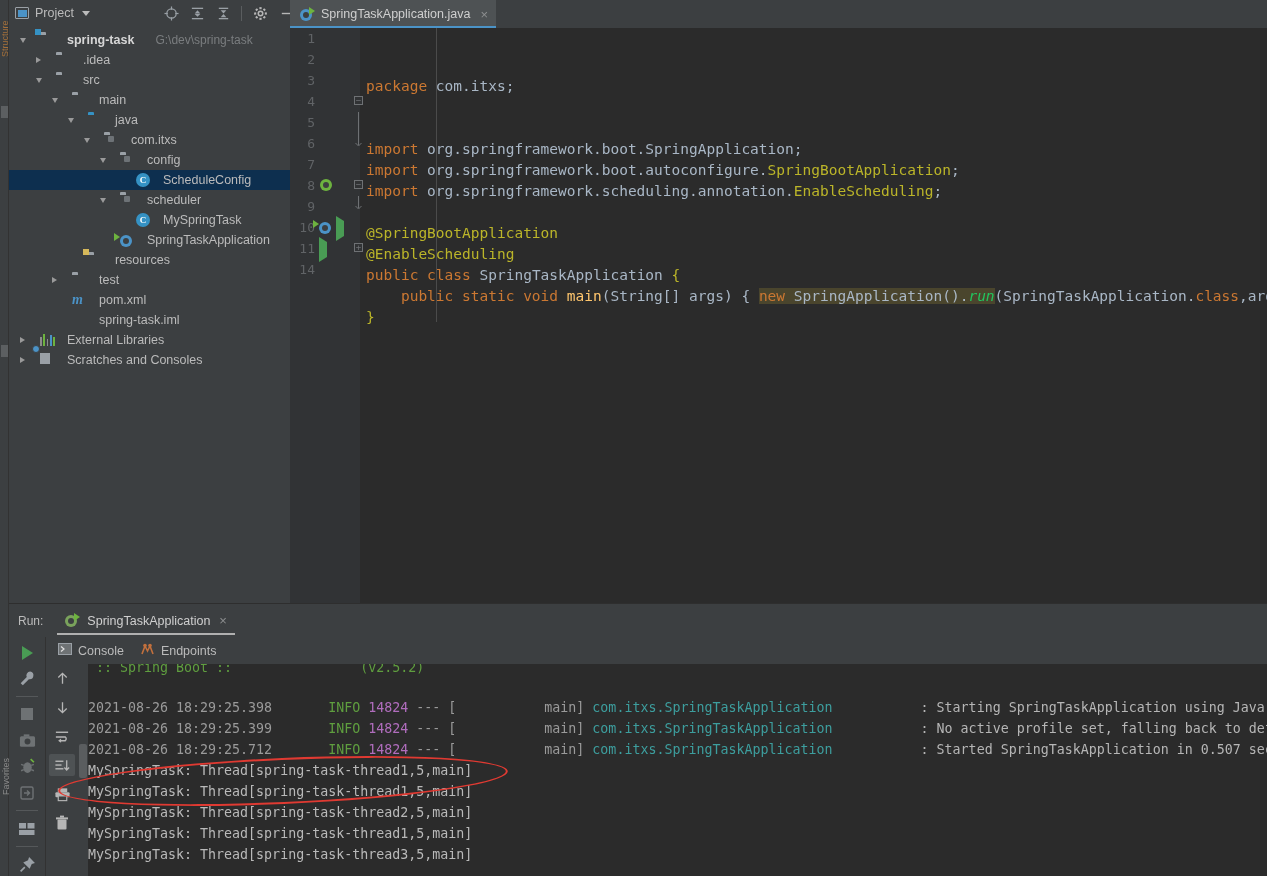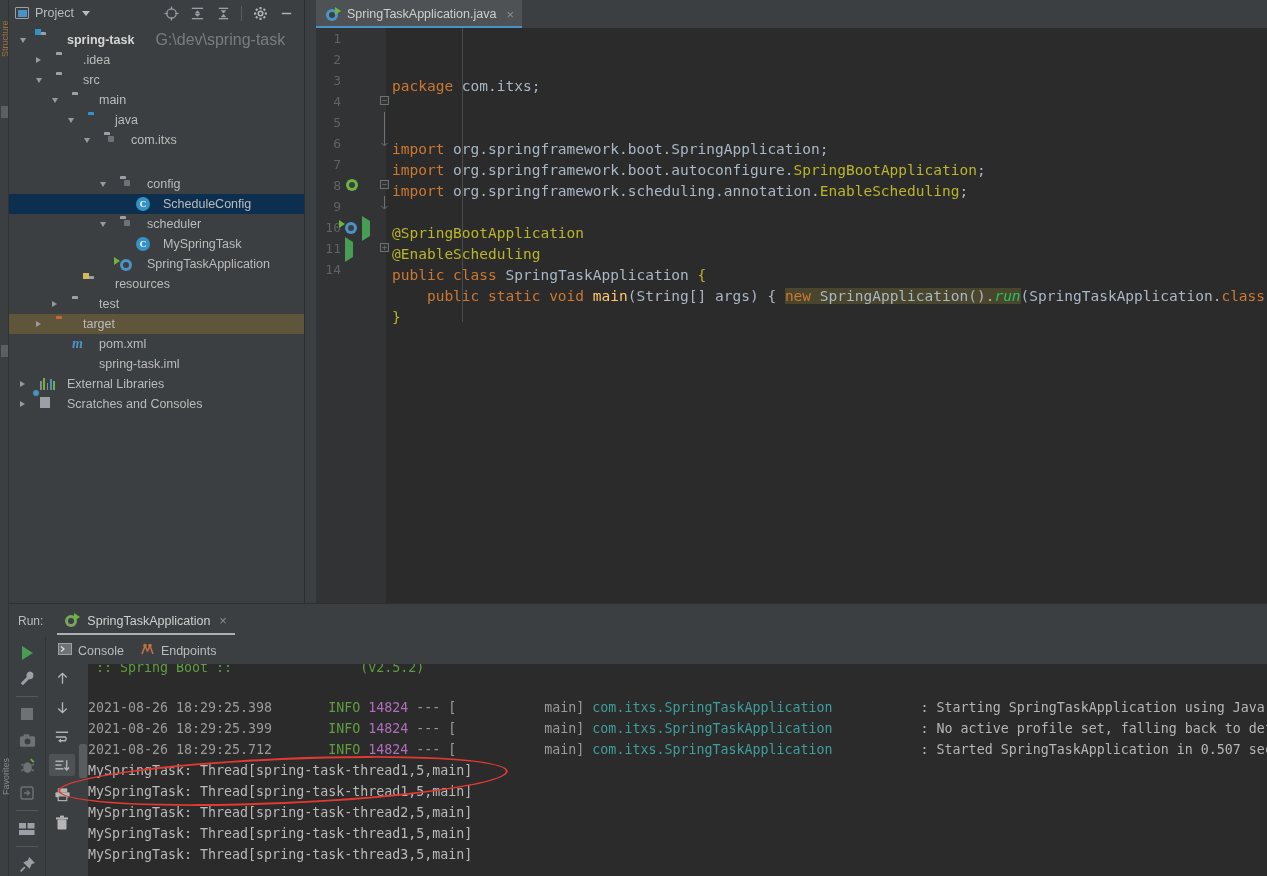--- a/index.html
+++ b/index.html
@@ -65,21 +65,21 @@
   .trow.sel { background: #0d2f4f; }
   .trow.excl { background: #5f553b; }
   .tw { width: 11px; height: 11px; display: inline-flex; align-items: center; justify-content: center; flex: 0 0 auto; }
   .chev {
     width: 0; height: 0; border-top: 3.5px solid transparent; border-bottom: 3.5px solid transparent;
     border-left: 5px solid #9a9a9a;
   }
   .chev.open { border: none; border-left: 3.5px solid transparent; border-right: 3.5px solid transparent; border-top: 5px solid #9a9a9a; }
   .tlabel { color: #bbbbbb; }
   .tlabel.bold { font-weight: bold; color: #d6d6d6; }
-  .tpath { color: #7a7d7f; font-size: 16px; margin-left: 9px; }
+  .tpath { color: #7a7d7f; font-size: 12px; margin-left: 9px; }
 
   
   .ic { width: 15px; height: 14px; position: relative; flex: 0 0 auto; }
   .folder { width: 15px; height: 12px; background: #9aa0a6; border-radius: 1px 2px 1px 1px; position: relative; top: 1px; }
   .folder::before { content:""; position:absolute; left:0; top:-2.5px; width:6px; height:3px; background:#9aa0a6; border-radius:1px 1px 0 0; }
   .folder.blue { background: #3592c4; } .folder.blue::before { background:#3592c4; }
   .folder.orange { background: #c9643d; } .folder.orange::before { background:#c9643d; }
   .folder .badge { position:absolute; right:-1px; bottom:-1px; width:6px; height:6px; background:#3592c4; }
   .folder .badge.res { background:#d6b85a; }
   .folder .dot { position:absolute; left:4px; top:2px; width:6px; height:6px; background:#6d7276; border-radius:1px; }
@@ -98,21 +98,21 @@
   .m-ic { color:#4b93c7; font-style: italic; font-weight:bold; font-size:14px; font-family:"Liberation Serif",serif; line-height:14px; }
   .iml-ic { width:12px;height:14px; background:#9aa0a6; position:relative; border-radius:1px; }
   .iml-ic::after { content:""; position:absolute; right:0; bottom:0; width:5px;height:5px; background:#3c3f41; }
   .lib-ic { display:flex; gap:1.5px; align-items:flex-end; height:13px; }
   .lib-ic i { width:2.5px; display:block; }
   .scr-ic { width:15px;height:14px; position:relative; }
   .scr-ic .pg { position:absolute; left:0; top:0; width:10px; height:11px; background:#9aa0a6; }
   .scr-ic .cl { position:absolute; right:0; bottom:0; width:8px;height:8px; border-radius:50%; background:#4b93c7; border:1px solid #3c3f41; }
 
   
-  .editor-area { position: absolute; left: 316px; top: 0; right: 0; height: 604px; background: #2b2b2b; }
+  .editor-area { position: absolute; left: 290px; top: 0; right: 0; height: 604px; background: #2b2b2b; }
   .tabbar { height: 28px; background: #3c3f41; display: flex; align-items: stretch; }
   .tab {
     display: flex; align-items: center; gap: 6px; padding: 0 8px 0 10px;
     background: #4e5254; color: #cfcfcf; font-size: 12.5px; position: relative;
   }
   .tab .underline { position: absolute; left:0; right:0; bottom:0; height:2px; background:#4b93c7; }
   .tab .x { color: #8d8f90; font-size: 13px; margin-left: 4px; }
 
   .code-wrap { position: relative; height: 576px; background: #2b2b2b; display:flex; }
   .gutter {
@@ -294,21 +294,21 @@
           <span class="ic"><span class="folder blue"></span></span>
           <span class="tlabel">java</span>
         </div>
         <div class="trow" style="padding-left: 72px;">
           <span class="tw">
             <span class="chev open"></span>
           </span>
           <span class="ic"><span class="folder"><span class="dot"></span></span></span>
           <span class="tlabel">com.itxs</span>
         </div>
-        <div class="trow" style="padding-left: 88px; margin-top: 24px;">
+        <div class="trow" style="padding-left: 88px;">
           <span class="tw">
             <span class="chev open"></span>
           </span>
           <span class="ic"><span class="folder"><span class="dot"></span></span></span>
           <span class="tlabel">config</span>
         </div>
         <div class="trow sel" style="padding-left: 104px;">
           <span class="tw"></span>
           <span class="ic">
             <span class="cls">C</span>
@@ -338,27 +338,20 @@
           <span class="tw"></span>
           <span class="ic"><span class="folder"><span class="badge res"></span></span></span>
           <span class="tlabel">resources</span>
         </div>
         <div class="trow" style="padding-left: 40px;">
           <span class="tw">
             <span class="chev"></span>
           </span>
           <span class="ic"><span class="folder"></span></span>
           <span class="tlabel">test</span>
-        </div>
-        <div class="trow excl" style="padding-left: 24px;">
-          <span class="tw">
-            <span class="chev"></span>
-          </span>
-          <span class="ic"><span class="folder orange"></span></span>
-          <span class="tlabel">target</span>
         </div>
         <div class="trow" style="padding-left: 40px;">
           <span class="tw"></span>
           <span class="ic"><span class="m-ic">m</span></span>
           <span class="tlabel">pom.xml</span>
         </div>
         <div class="trow" style="padding-left: 40px;">
           <span class="tw"></span>
           <span class="ic"><span class="iml-ic"></span></span>
           <span class="tlabel">spring-task.iml</span>

